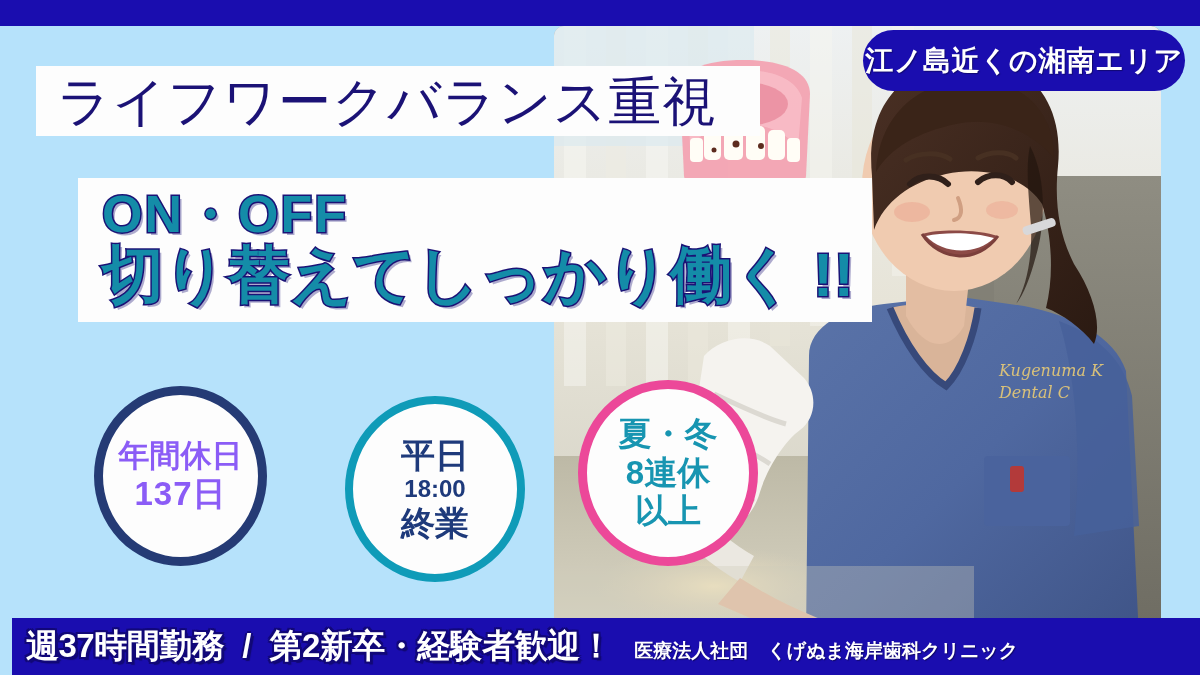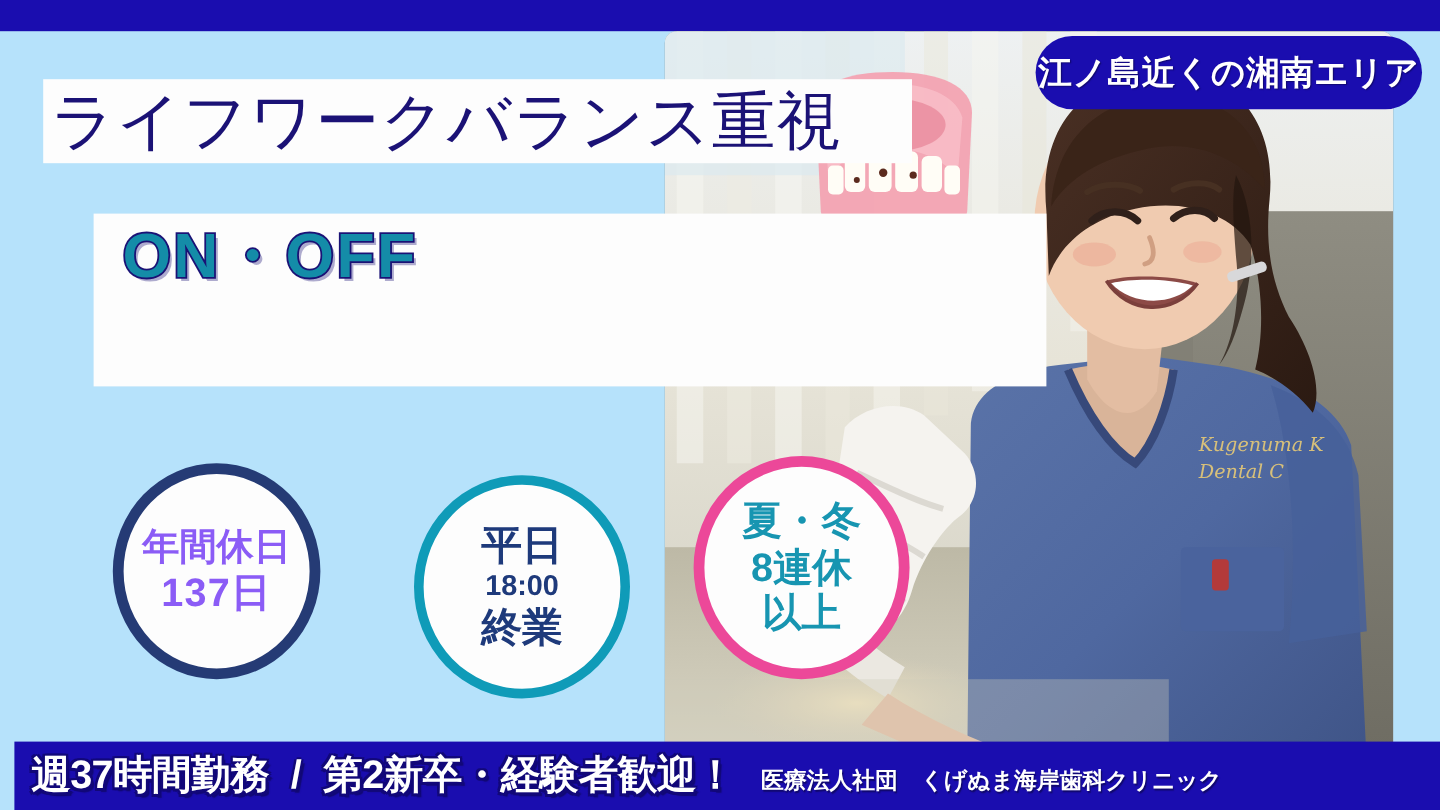--- a/index.html
+++ b/index.html
@@ -85,21 +85,21 @@
     position:absolute; left:36px; top:66px; width:724px; height:70px;
     background:#fdfdfd;
     display:flex; align-items:center;
   }
   .headline {
     color:#1B1276;
     font-size:53px;
     font-weight:normal;
     letter-spacing:1px;
     white-space:nowrap;
-    padding-left:6px;
+    padding-left:21px;
     line-height:1;
   }
   
   .onoff-band {
     position:absolute; left:78px; top:178px; width:794px; height:144px;
     background:#fdfdfd;
     padding:10px 0 0 24px;
   }
   .onoff-l1, .onoff-l2 {
     color:#148CA8;
@@ -297,20 +297,21 @@
   <div class="badge">
     <span class="badge-label">江ノ島近くの湘南エリア</span>
   </div>
 
   <div class="headline-band">
     <span class="headline">ライフワークバランス重視</span>
   </div>
 
   <div class="onoff-band">
     <div class="onoff-l1">ON・OFF</div>
+    <div class="onoff-l2">切り替えてしっかり働く !!</div>
   </div>
 
   <div class="circle c1">
     <div class="cl">年間休日</div>
     <div class="cl big">137日</div>
   </div>
 
   <div class="circle c2">
     <div class="cl">平日</div>
     <div class="cl big">18:00</div>

